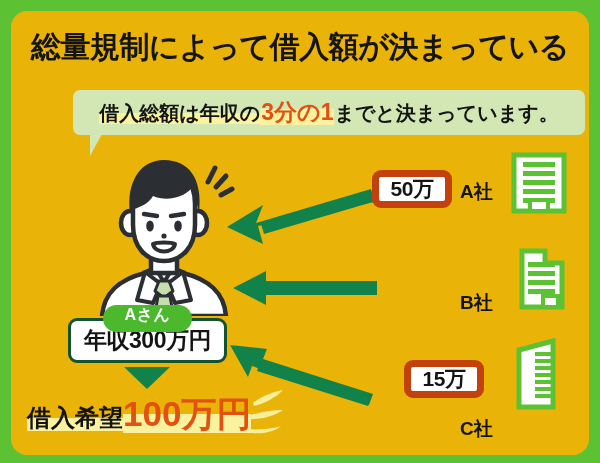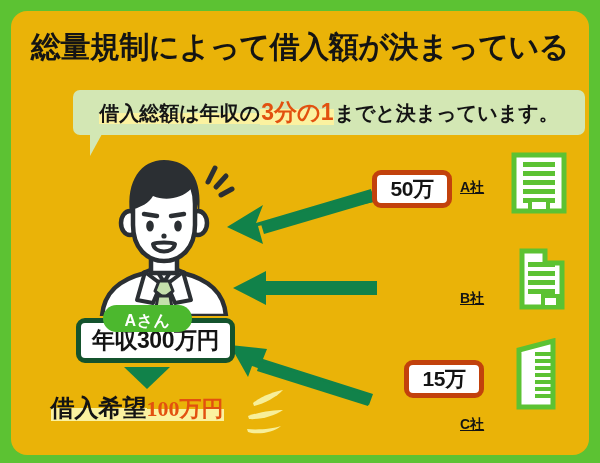--- a/index.html
+++ b/index.html
@@ -96,47 +96,46 @@
   
   .badge-a {
     position: absolute;
     left: 92px;
     top: 294px;
     width: 89px;
     height: 27px;
     background: #4cb82e;
     border-radius: 14px;
     display: flex;
-    align-items: flex-end;
+    align-items: flex-start;
     justify-content: center;
     z-index: 4;
   }
   .badge-a span {
     color: #ffffff;
     font-size: 16px;
     font-weight: bold;
     letter-spacing: 0.5px;
   }
 
   
   .income-box {
     position: absolute;
     left: 57px;
     top: 307px;
     width: 159px;
     height: 45px;
     background: #ffffff;
-    border: 5px solid #14532d;
+    border: 3px solid #14532d;
     border-radius: 9px;
     box-sizing: border-box;
     display: flex;
     align-items: center;
     justify-content: center;
     z-index: 3;
-    margin-left: 8px;
   }
   .income-box span {
     font-size: 23px;
     font-weight: bold;
     color: #141414;
     letter-spacing: -0.5px;
     white-space: nowrap;
   }
   .down-arrow {
     position: absolute;
@@ -159,61 +158,59 @@
     white-space: nowrap;
     line-height: 1;
   }
   .wish .w1 {
     font-size: 24px;
     font-weight: bold;
     color: #141414;
     background: linear-gradient(to top, #fbf2a0 48%, rgba(251,242,160,0) 48%);
   }
   .wish .w2 {
-    font-size: 22px;
+    font-size: 35px;
     font-weight: bold;
     color: #e2510f;
     background: linear-gradient(to top, #fbf2a0 48%, rgba(251,242,160,0) 48%);
-    font-family: Liberation Serif, serif;
   }
   .sparkles {
     position: absolute;
     left: 232px;
     top: 374px;
     width: 70px;
     height: 50px;
   }
 
   
   .amount-box {
     position: absolute;
     width: 80px;
     height: 38px;
     background: #ffffff;
-    border: 5px solid #c2410c;
+    border: 7px solid #c2410c;
     border-radius: 9px;
     box-sizing: border-box;
     display: flex;
     align-items: center;
     justify-content: center;
     z-index: 3;
   }
   .amount-box span {
     font-size: 21px;
     font-weight: bold;
     color: #141414;
     letter-spacing: -0.5px;
   }
   .corp-label {
     position: absolute;
-    font-size: 14px;
-    font-weight: bold;
-    color: #141414;
-    white-space: nowrap;
-    text-decoration: underline;
+    font-size: 19px;
+    font-weight: bold;
+    color: #141414;
+    white-space: nowrap;
   }
   .bldg {
     position: absolute;
   }
   .arrow-svg {
     position: absolute;
     left: 0;
     top: 0;
     width: 578px;
     height: 441px;

